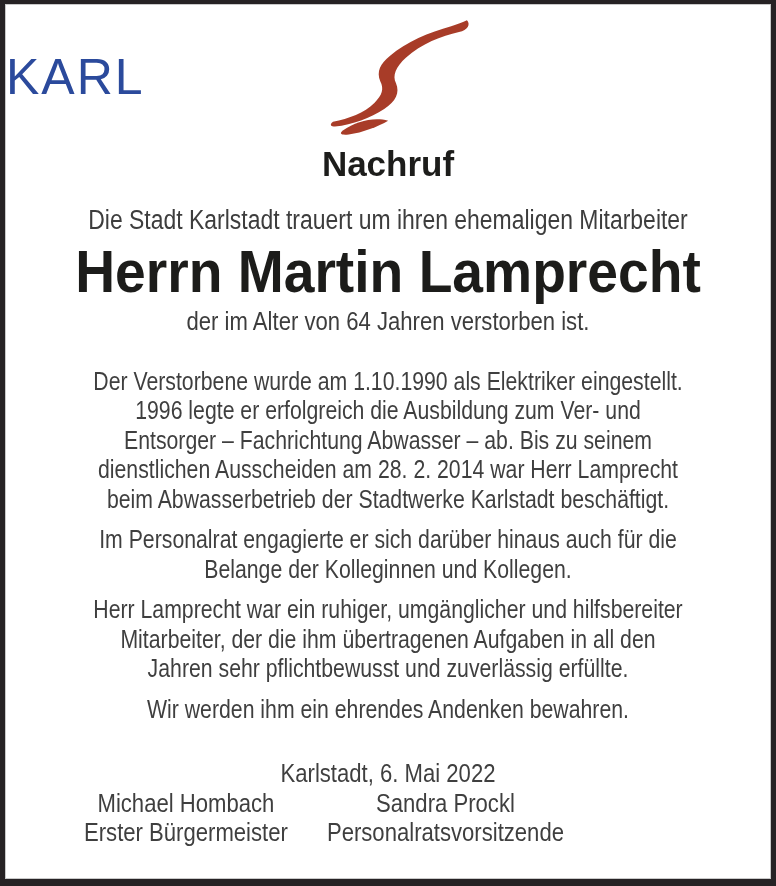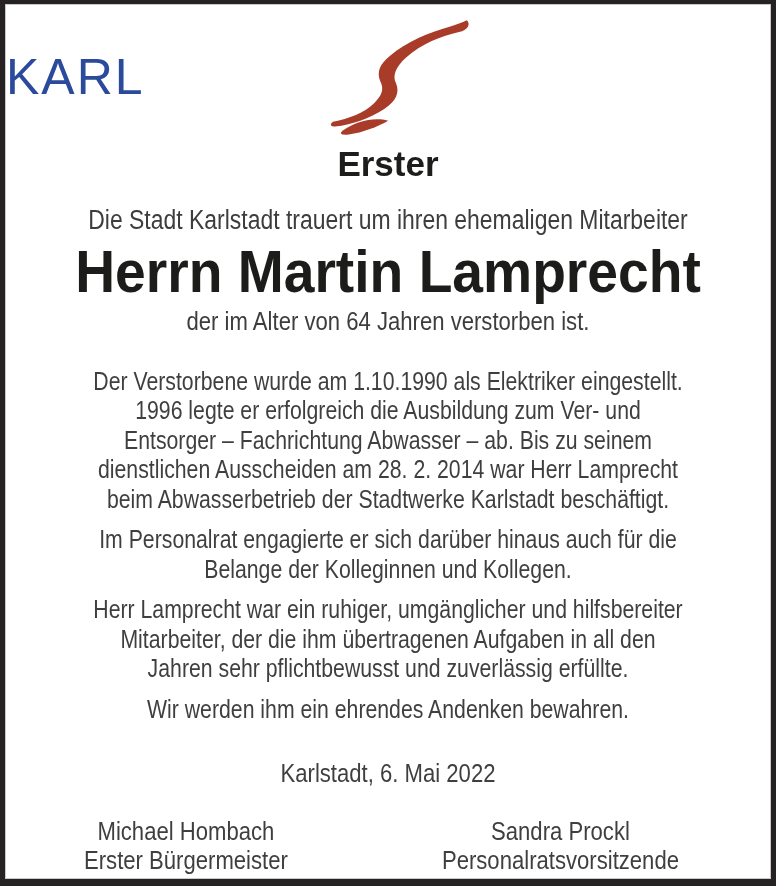--- a/index.html
+++ b/index.html
@@ -107,23 +107,21 @@
     margin-top: 34px;
     font-size: 26px;
     color: #3f3f3f;
     white-space: pre;
     transform: scaleX(0.85);
     transform-origin: 50% 50%;
   }
 
   
   .sig-row {
-    margin-top: 28px;
     display: flex;
-    justify-content: space-between;
     padding-left: 60px;
     padding-right: 70px;
   }
   .sig-col {
     transform: scaleX(0.85);
     transform-origin: 50% 50%;
     text-align: center;
   }
   .sig-name, .sig-role {
     font-size: 26px;
@@ -154,21 +152,21 @@
           C54 62 58 54 68 46
           C84 32 108 22 130 16
           C136 14 142 12 146 10 Z"></path>
         <path fill="#a83c28" d="M20 122
           C34 112 52 108 66 112
           C56 118 40 124 26 126
           C18 127 16 125 20 122 Z"></path>
       </svg>
     </div>
 
-    <div class="title">Erster</div>
+    <div class="title">Nachruf</div>
 
     <div class="intro">Die Stadt Karlstadt trauert um ihren ehemaligen Mitarbeiter</div>
 
     <div class="deceased">Herrn Martin Lamprecht</div>
 
     <div class="subline">der im Alter von 64 Jahren verstorben ist.</div>
 
     <div class="para para-first">Der Verstorbene wurde am 1.10.1990 als Elektriker eingestellt.
 1996 legte er erfolgreich die Ausbildung zum Ver- und
 Entsorger – Fachrichtung Abwasser – ab. Bis zu seinem

